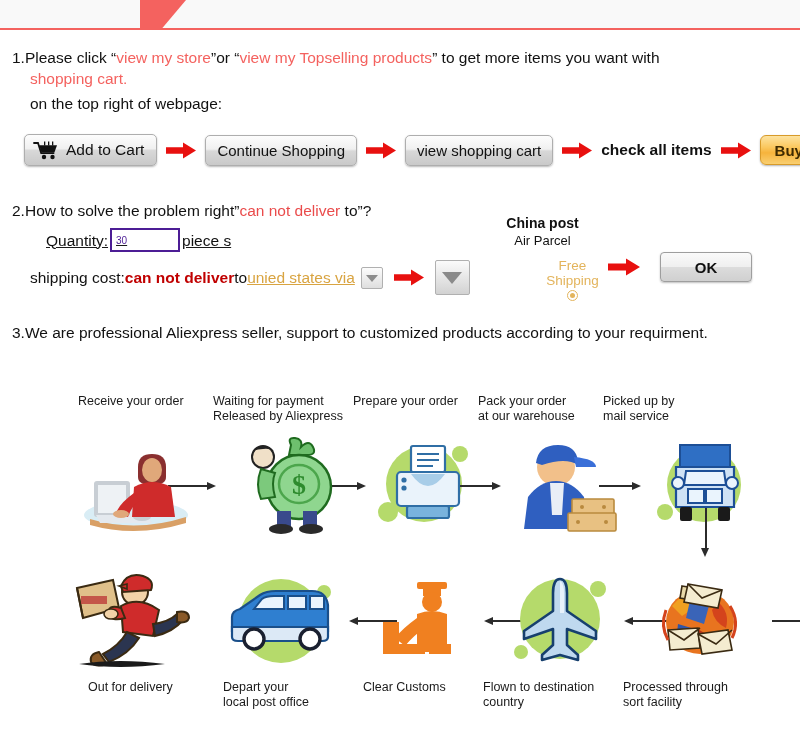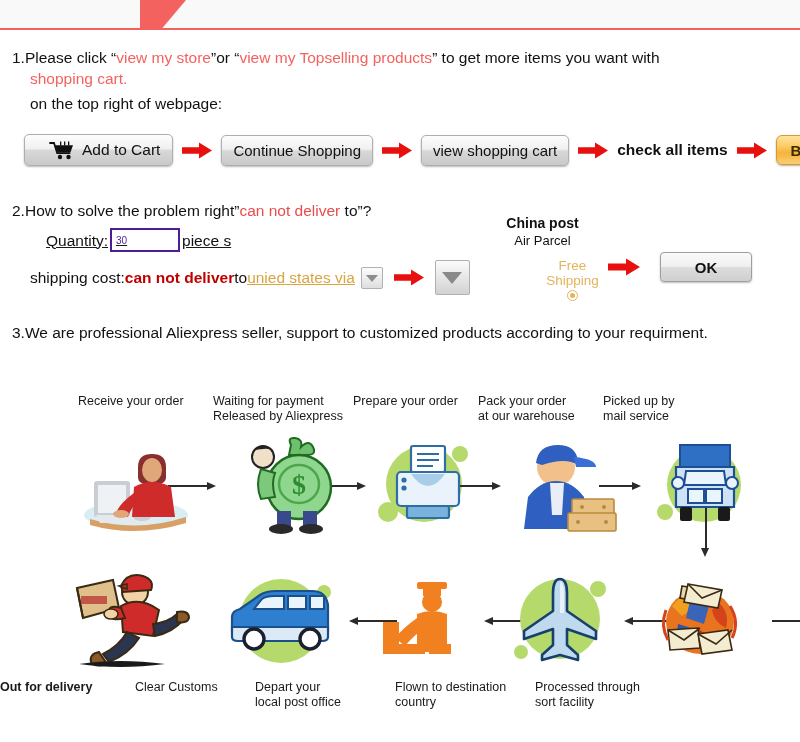--- a/index.html
+++ b/index.html
@@ -84,21 +84,21 @@
     border-radius: 5px;
     background: linear-gradient(to bottom, #fdfdfd 0%, #f0f0f0 45%, #d8d8d8 52%, #c9c9c9 100%);
     box-shadow: 0 1px 2px rgba(0,0,0,.28);
     font-size: 14.5px;
     color: #111;
     white-space: nowrap;
   }
   .gbtn.wide { height: 29px; font-size: 15px; }
   .cart-btn {
     height: 30px;
-    padding: 0 12px 0 24px;
+    padding: 0 12px 0 8px;
     gap: 7px;
     font-size: 15.5px;
   }
   .cart-icon { width: 26px; height: 19px; display: block; }
   .buy-btn {
     display: inline-flex; align-items: center; justify-content: center;
     height: 28px; padding: 0 14px;
     border: 1px solid #d89b2a;
     border-radius: 6px;
     background: linear-gradient(to bottom, #fde3a0 0%, #fbc85f 40%, #f6b33c 60%, #f9cf72 100%);
@@ -557,22 +557,22 @@
           <path d="M34 8 L68 14 L64 32 L30 26 Z" fill="#f4ecd0"></path>
           <path d="M34 8 L48 22 L68 14" fill="none"></path>
         </g>
         <path d="M12 34 Q6 50 14 64" fill="none" stroke="#d4431c" stroke-width="3"></path>
         <path d="M76 30 Q86 46 78 62" fill="none" stroke="#d4431c" stroke-width="3"></path>
       </svg>
     </div>
   </div>
 
   <div class="flow-labels-bottom">
-    <div class="flow-label" style="width:135px;font-weight:bold;">Out for delivery</div>
-    <div class="flow-label" style="width:120px;">Clear Customs</div>
+    <div class="flow-label" style="width:135px;margin-left:88px;">Out for delivery</div>
     <div class="flow-label" style="width:140px;">Depart your
 local post office</div>
+    <div class="flow-label" style="width:120px;">Clear Customs</div>
     <div class="flow-label" style="width:140px;">Flown to destination
 country</div>
     <div class="flow-label" style="width:130px;">Processed through
 sort facility</div>
   </div>
 </div>
 
 </body></html>

